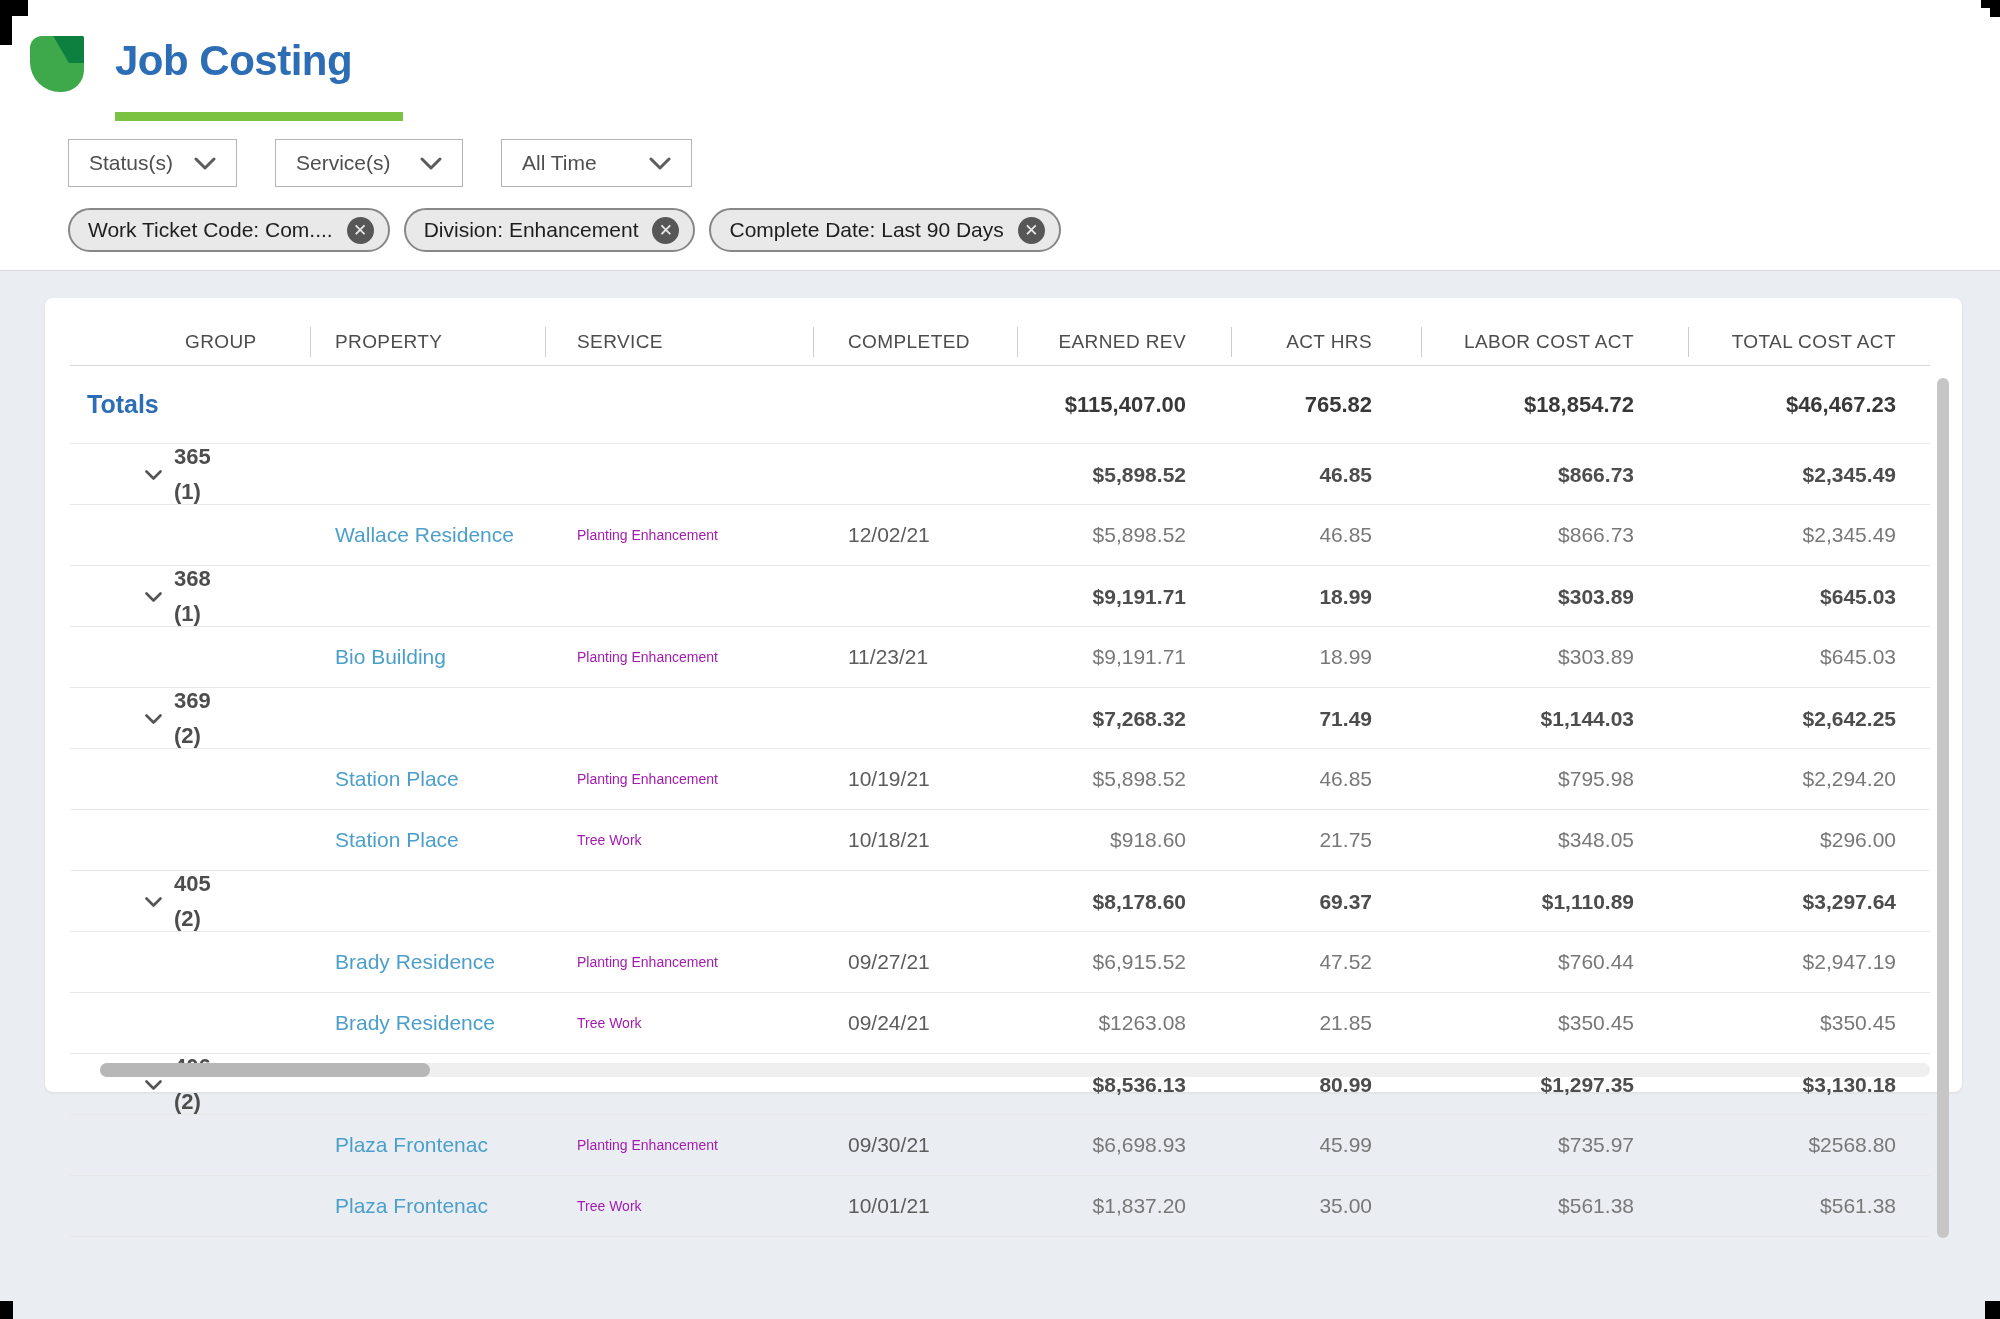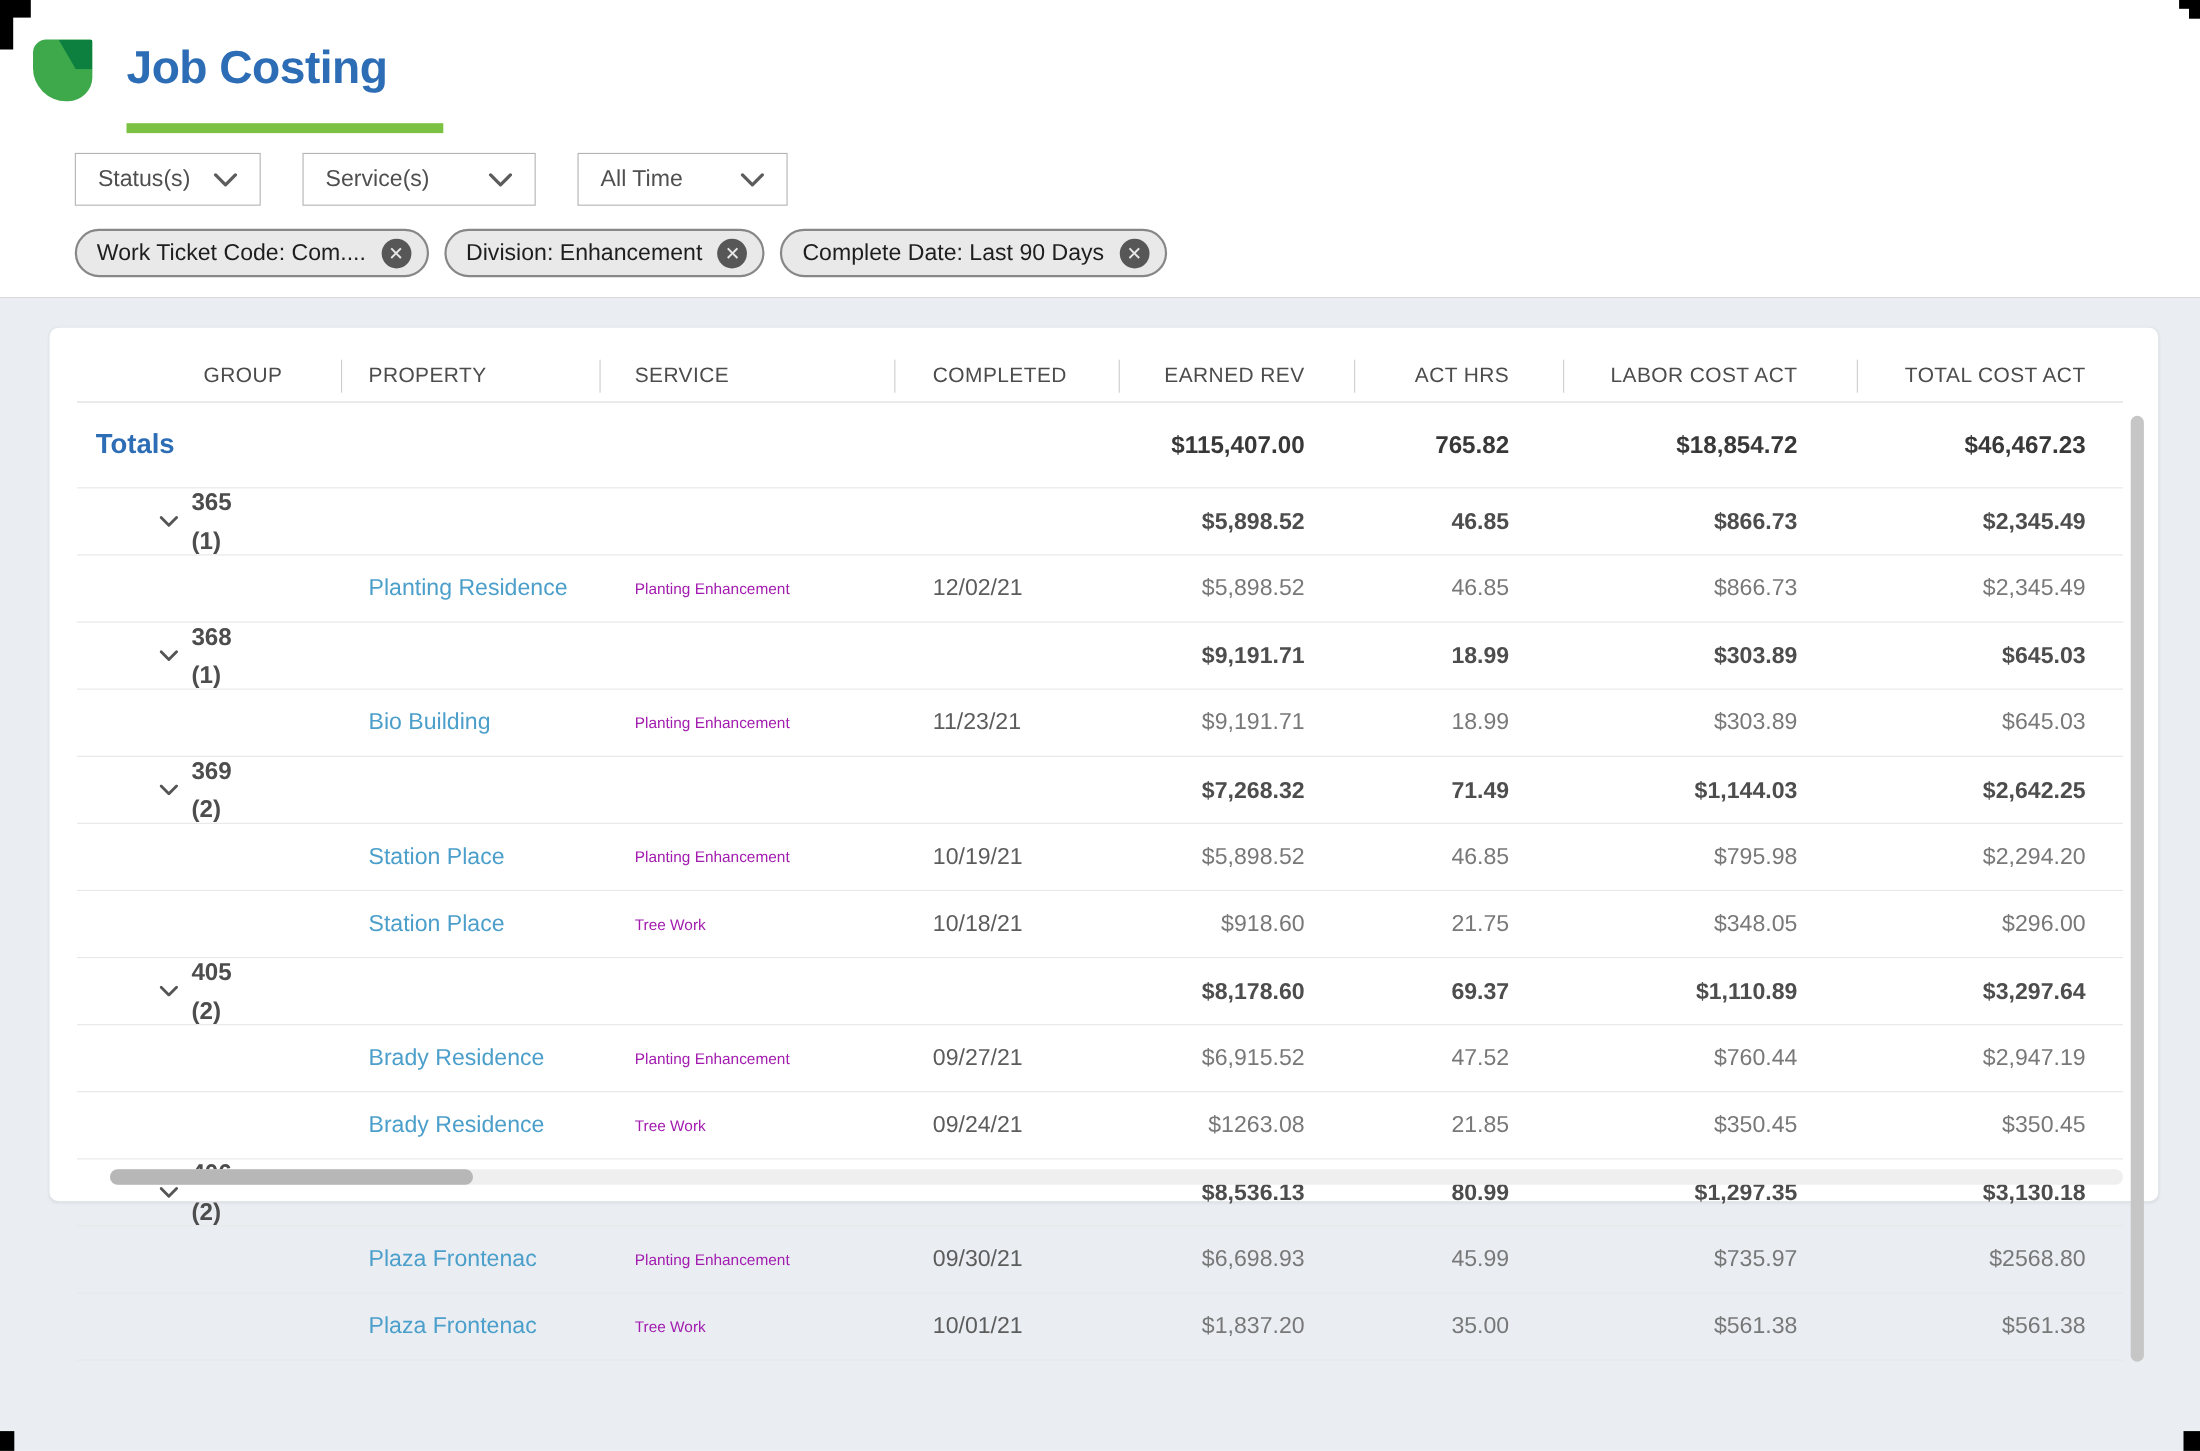--- a/index.html
+++ b/index.html
@@ -43,21 +43,21 @@
     background:#7cc242;
   }
 
   .dropdown-row { position:absolute; left:68px; top:139px; display:flex; gap:38px; }
   .dropdown {
     height:48px; border:1px solid #b3b3b3; background:#fff;
     display:flex; align-items:center; justify-content:space-between;
     padding:0 20px; cursor:pointer;
   }
   .dd-status  { width:169px; }
-  .dd-service { width:212px; }
+  .dd-service { width:188px; }
   .dd-time    { width:191px; }
   .dropdown .dd-label { font-size:21px; color:#4f4f4f; }
   .chev svg { display:block; }
 
   .chips-row { position:absolute; left:68px; top:208px; display:flex; gap:14px; }
   .chip {
     height:44px; border:2px solid #878787; border-radius:22px;
     background:#e9e9e9; display:flex; align-items:center; gap:14px;
     padding:0 14px 0 18px; cursor:pointer;
   }
@@ -220,21 +220,21 @@
     <div></div>
       <div></div>
       <div></div>
     <div class="num c5 val">$5,898.52</div>
     <div class="num c6 val">46.85</div>
     <div class="num c7 val">$866.73</div>
     <div class="num c8 val">$2,345.49</div>
   </div>
   <div class="grid-row trow detail-row">
     <div></div>
-    <div class="c2"><span class="prop-link">Planting Residence</span></div>
+    <div class="c2"><span class="prop-link">Wallace Residence</span></div>
     <div class="c3 svc-text">Planting Enhancement</div>
     <div class="c4 date-text">12/02/21</div>
     <div class="num c5 val">$5,898.52</div>
     <div class="num c6 val">46.85</div>
     <div class="num c7 val">$866.73</div>
     <div class="num c8 val">$2,345.49</div>
   </div>
 
   <div class="grid-row trow group-row">
     <div class="group-cell">

